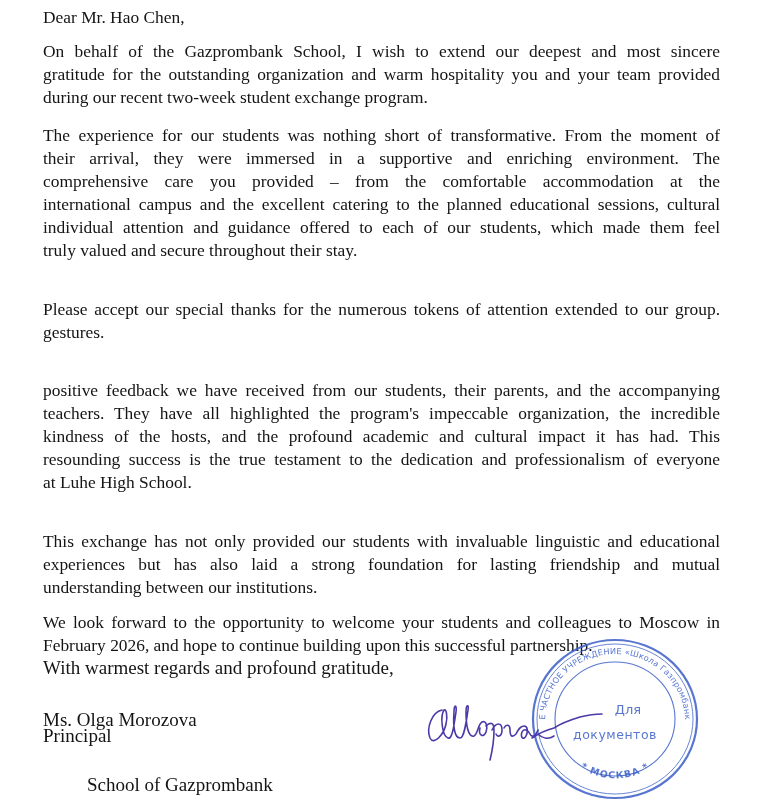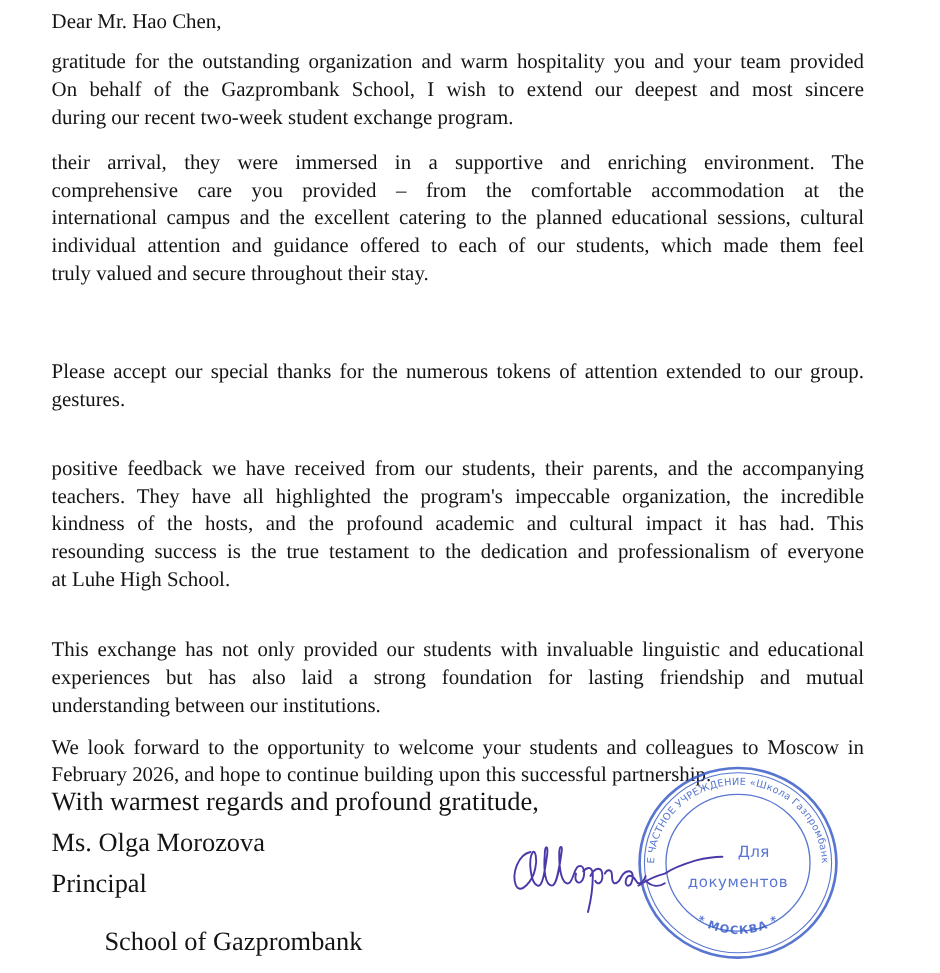--- a/index.html
+++ b/index.html
@@ -8,40 +8,41 @@
     position: absolute; left: 43px; top: 0; width: 677px;
     font-family: "Liberation Serif", "DejaVu Serif", serif;
     font-size: 17.4px; color: #141414;
   }
   .para { position: absolute; left: 0; width: 677px; }
   .line {
     display: block; height: 23px; line-height: 23px; white-space: nowrap;
     text-align: justify; text-align-last: justify; overflow: hidden;
   }
   .line.last { text-align-last: left; }
-  .closing { position: absolute; left: 0; font-size: 22px; line-height: 23px; white-space: nowrap; }
+  .closing { position: absolute; left: 0; font-size: 19px; line-height: 23px; white-space: nowrap; }
   .stamp { position: absolute; left: 520px; top: 628px; width: 190px; height: 180px; }
   .signature { position: absolute; left: 420px; top: 690px; width: 190px; height: 75px; }
 </style>
 </head>
 <body>
 
 <div class="page">
 
   <div class="para" style="top:6px;">
     <span class="line last">Dear Mr. Hao Chen,</span>
   </div>
 
   <div class="para" style="top:40px;">
+    <span class="line">On behalf of the Gazprombank School, I wish to extend our deepest and most sincere</span>
     <span class="line">gratitude for the outstanding organization and warm hospitality you and your team provided</span>
-    <span class="line">On behalf of the Gazprombank School, I wish to extend our deepest and most sincere</span>
     <span class="line last">during our recent two-week student exchange program.</span>
   </div>
 
   <div class="para" style="top:124px;">
+    <span class="line">The experience for our students was nothing short of transformative. From the moment of</span>
     <span class="line">their arrival, they were immersed in a supportive and enriching environment. The</span>
     <span class="line">comprehensive care you provided – from the comfortable accommodation at the</span>
     <span class="line">international campus and the excellent catering to the planned educational sessions, cultural</span>
     <span class="line">individual attention and guidance offered to each of our students, which made them feel</span>
     <span class="line last">truly valued and secure throughout their stay.</span>
   </div>
 
   <div class="para" style="top:298px;">
     <span class="line">Please accept our special thanks for the numerous tokens of attention extended to our group.</span>
     <span class="line last">gestures.</span>
@@ -60,21 +61,21 @@
     <span class="line">experiences but has also laid a strong foundation for lasting friendship and mutual</span>
     <span class="line last">understanding between our institutions.</span>
   </div>
 
   <div class="para" style="top:611px;">
     <span class="line">We look forward to the opportunity to welcome your students and colleagues to Moscow in</span>
     <span class="line last">February 2026, and hope to continue building upon this successful partnership.</span>
   </div>
 
   <div class="closing" style="top:656px;">With warmest regards and profound gratitude,</div>
-  <div class="closing" style="top:690px;">Ms. Olga Morozova</div>
+  <div class="closing" style="top:708px;">Ms. Olga Morozova</div>
   <div class="closing" style="top:724px;">Principal</div>
   <div class="closing" style="top:773px;margin-left:44px;">School of Gazprombank</div>
 </div>
 
 <svg class="stamp" viewBox="0 0 190 180" xmlns="http://www.w3.org/2000/svg">
   <defs>
     <path id="ringTop" d="M 25,93 A 70,67 0 1 1 165,93" fill="none"></path>
     <path id="ringBottom" d="M 40,118 A 62,60 0 0 0 150,118" fill="none"></path>
   </defs>
   <g fill="none" stroke="#3b5fc8" opacity="0.85">

